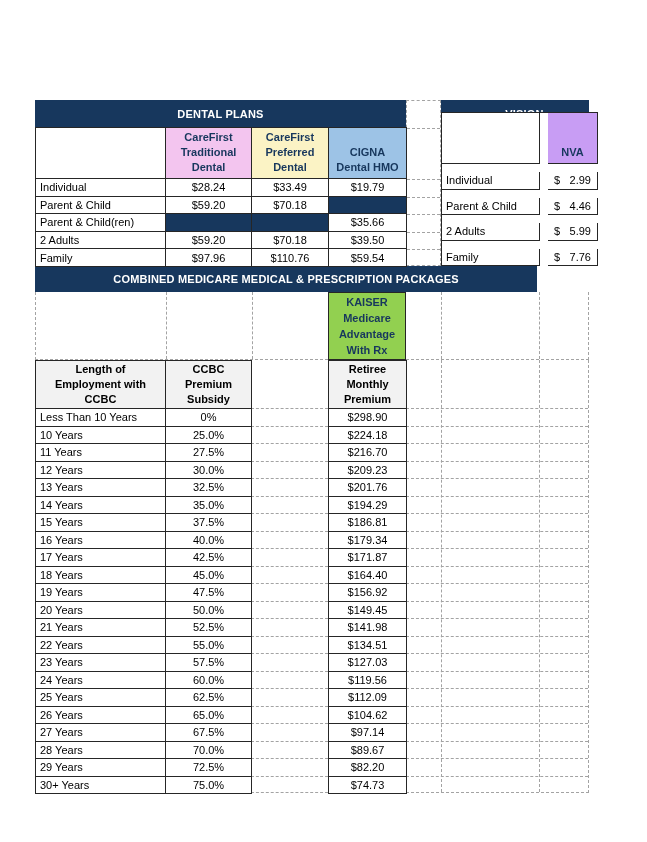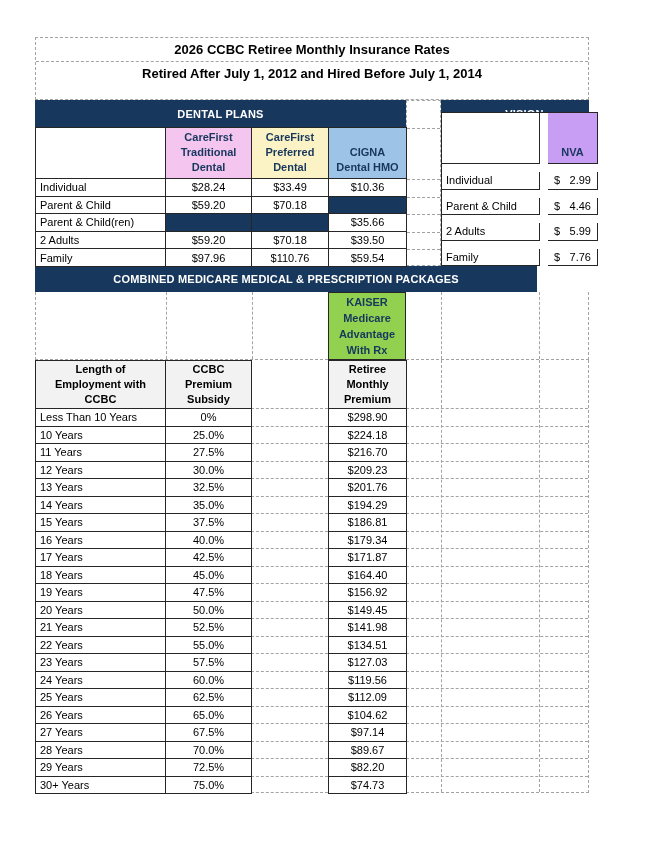--- a/index.html
+++ b/index.html
@@ -138,43 +138,39 @@
       <div class="hline" style="top: 293px;"></div>
       <div class="hline" style="top: 310.5px;"></div>
       <div class="hline" style="top: 328px;"></div>
       <div class="hline" style="top: 345.5px;"></div>
       <div class="hline" style="top: 363px;"></div>
       <div class="hline" style="top: 380.5px;"></div>
       <div class="hline" style="top: 398px;"></div>
       <div class="hline" style="top: 415.5px;"></div>
     </div>
 
-  <div class="abs" id="title-block">
-    <div class="trow" id="title-row">2026 CCBC Retiree Monthly Insurance Rates</div>
-    <div class="trow" id="subtitle-row">Retired After July 1, 2012 and Hired Before July 1, 2014</div>
-  </div>
 
   <div class="abs banner" id="dental-banner">DENTAL PLANS</div>
   <div class="abs banner" id="vision-banner">VISION</div>
   <div class="abs banner" id="medicare-banner">COMBINED MEDICARE MEDICAL &amp; PRESCRIPTION PACKAGES</div>
 
   <div class="abs tbl" id="dental-table">
     <div class="c"></div>
     <div class="c planhead pink">CareFirst
 Traditional
 Dental</div>
     <div class="c planhead yellow">CareFirst
 Preferred
 Dental</div>
     <div class="c planhead blue">CIGNA
 Dental HMO</div>
   <div class="c lab">Individual</div>
       <div class="c val">$28.24</div>
       <div class="c val">$33.49</div>
-      <div class="c val">$10.36</div>
+      <div class="c val">$19.79</div>
       <div class="c lab">Parent &amp; Child</div>
       <div class="c val">$59.20</div>
       <div class="c val">$70.18</div>
       <div class="c val navy-fill"></div>
       <div class="c lab">Parent &amp; Child(ren)</div>
       <div class="c val navy-fill"></div>
       <div class="c val navy-fill"></div>
       <div class="c val">$35.66</div>
       <div class="c lab">2 Adults</div>
       <div class="c val">$59.20</div>

